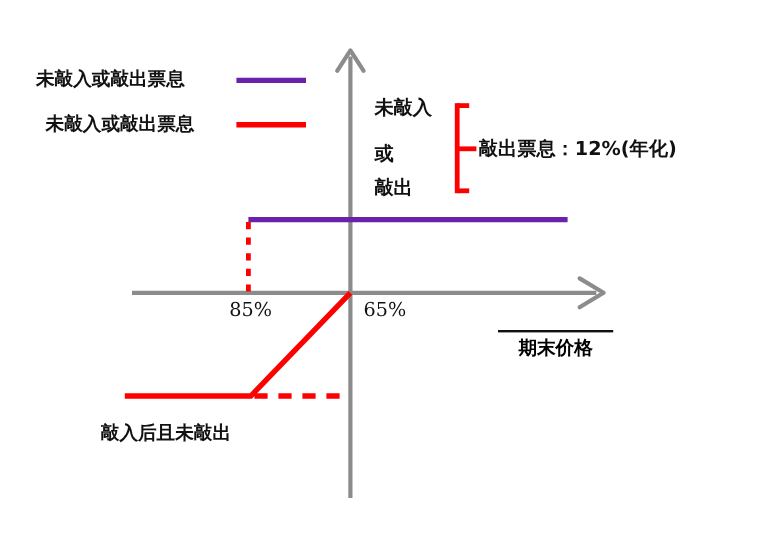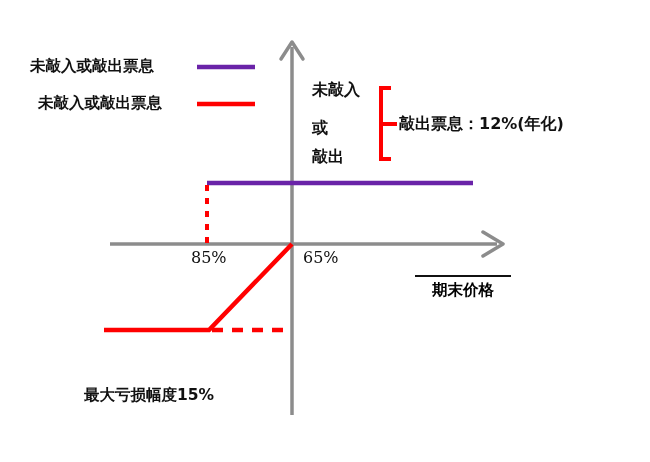--- a/index.html
+++ b/index.html
@@ -130,16 +130,16 @@
 
   <div class="txt serifnum tick" style="left:191px; top:250px;">85%</div>
 
   <div class="txt serifnum tick" style="left:303px; top:250px;">65%</div>
 
   <div class="frac-wrap cjk axis-frac" style="left:415px; top:272px; width:96px;">
     <span class="frac-bar"></span>
     <span class="frac-den">期末价格</span>
   </div>
 
+  <div class="txt cjk bottom-note" style="left:84px; top:354px;">敲入后且未敲出</div>
 
-  <div class="txt cjk bottom-note" style="left:84px; top:388px;">最大亏损幅度15%</div>
 
 </div>
 
 </body></html>

